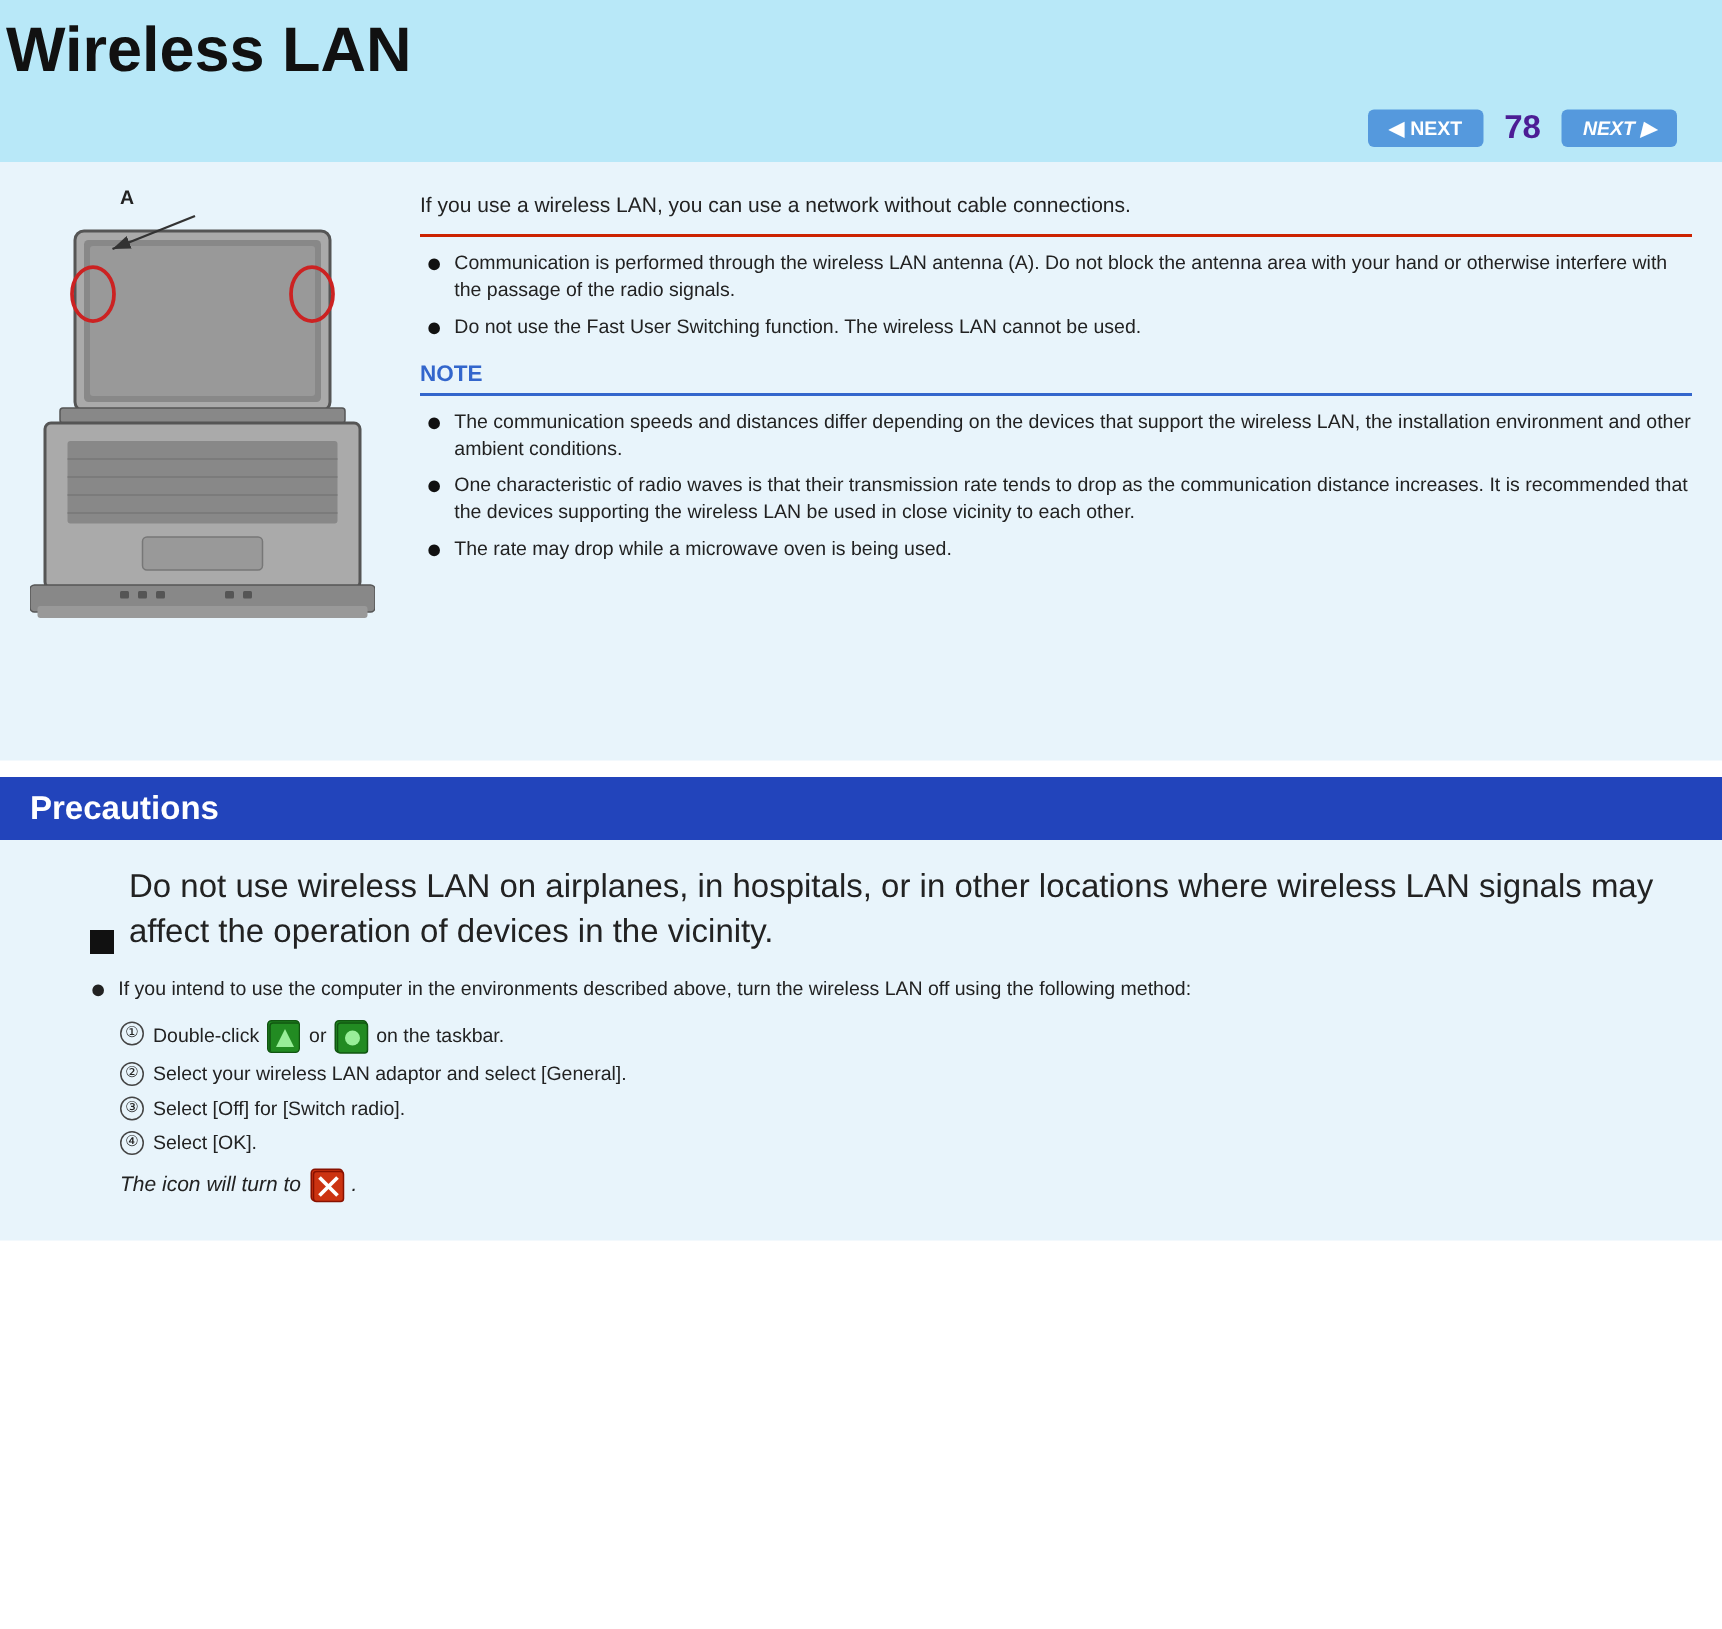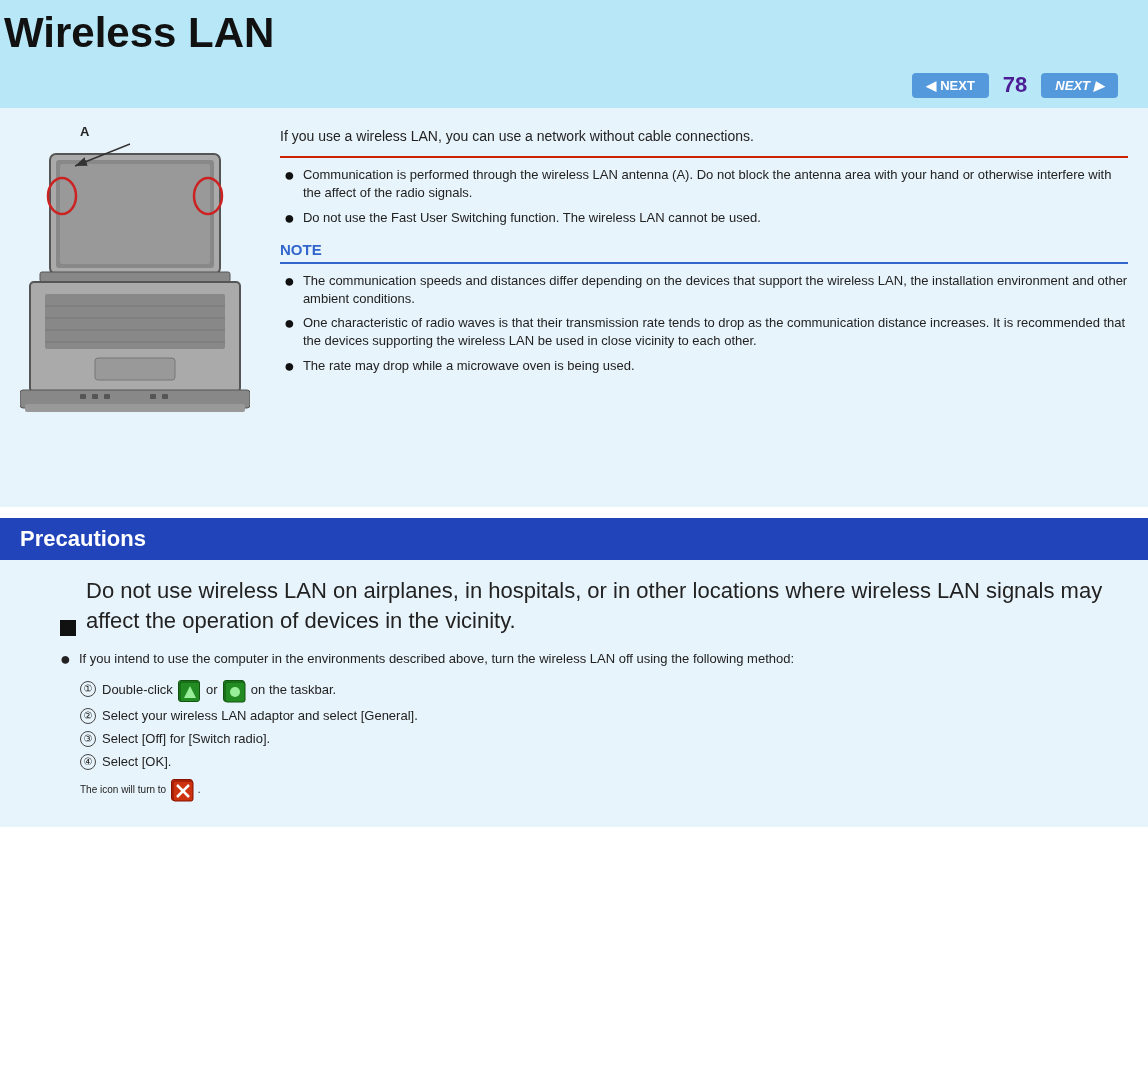--- a/index.html
+++ b/index.html
@@ -206,21 +206,22 @@
       align-items: flex-start;
       gap: 6px;
       margin-bottom: 5px;
       font-size: 13px;
       line-height: 1.4;
     }
 
     .turn-to-line {
       margin-left: 20px;
       margin-bottom: 6px;
-      font-size: 10px;
+      font-size: 14px;
+      font-style: italic;
     }
     .sub-sub-list {
       margin-left: 30px;
       list-style: disc;
       font-size: 13px;
       line-height: 1.4;
     }
     .sub-sub-list li {
       margin-bottom: 4px;
     }
@@ -305,21 +306,21 @@
     </div>
 
     <div class="intro-text-block">
       <div class="intro-line">If you use a wireless LAN, you can use a network without cable connections.</div>
 
       <div class="caution-block">
         <div class="caution-divider"></div>
         <ul class="bullet-list">
           <li>
             <span class="bullet-dot">●</span>
-            <span>Communication is performed through the wireless LAN antenna (A).  Do not block the antenna area with your hand or otherwise interfere with the affect of the radio signals.</span>
+            <span>Communication is performed through the wireless LAN antenna (A).  Do not block the antenna area with your hand or otherwise interfere with the passage of the radio signals.</span>
           </li>
           <li>
             <span class="bullet-dot">●</span>
             <span>Do not use the Fast User Switching function. The wireless LAN cannot be used.</span>
           </li>
         </ul>
       </div>
 
       <div class="note-block">
         <div class="note-title">NOTE</div>

